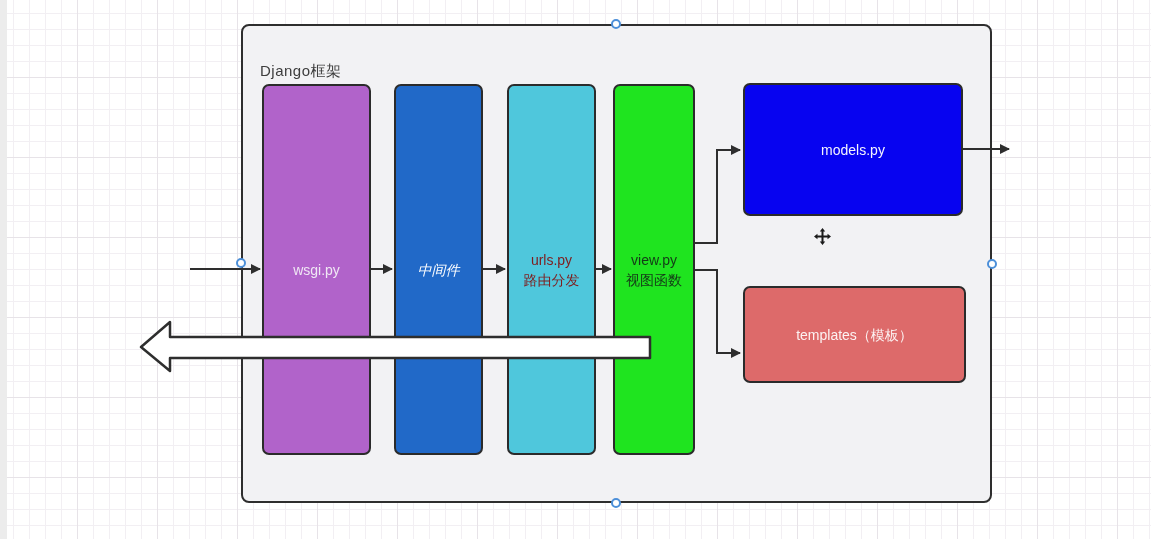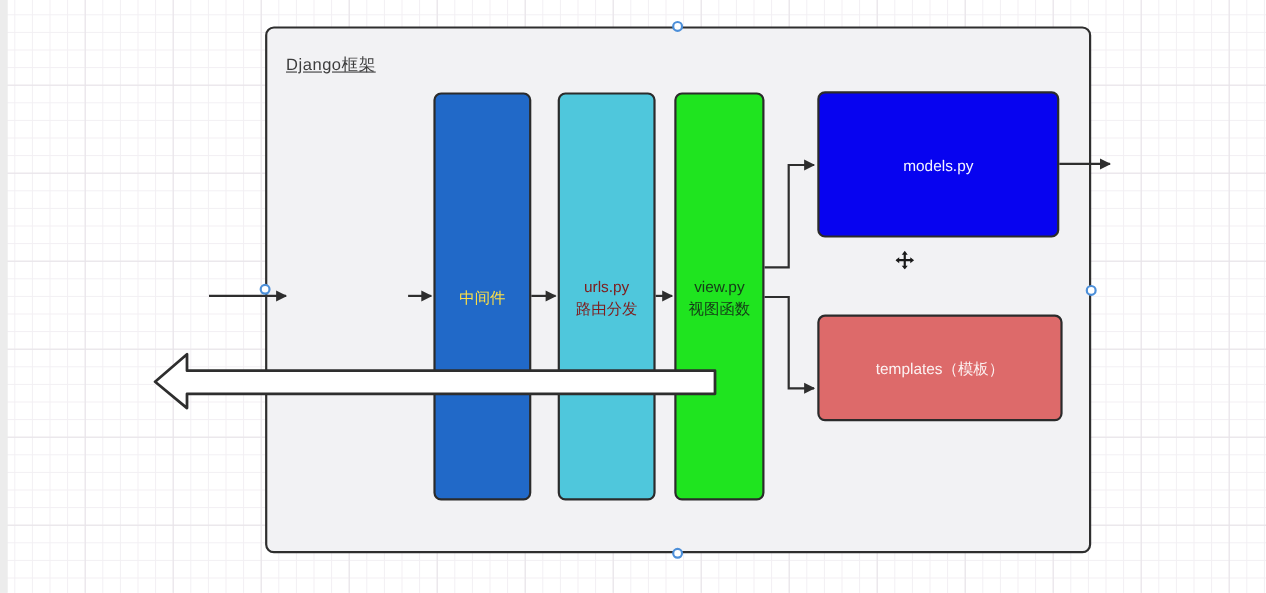--- a/index.html
+++ b/index.html
@@ -14,21 +14,21 @@
     background-size:80px 80px,80px 80px,16px 16px,16px 16px;
     background-position:-3px -3px,-3px -3px,-3px -3px,-3px -3px;
     font-family:"Liberation Sans","DejaVu Sans",sans-serif;
   }
   .edge-strip{position:absolute;left:0;top:0;width:7px;height:539px;background:#ececec;z-index:6;}
   .group-box{
     position:absolute;left:241px;top:24px;width:751px;height:479px;
     border:2px solid #2e2e2e;border-radius:8px;box-sizing:border-box;z-index:1;
   }
   .group-label{
-    position:absolute;left:17px;top:24px;font-size:15px;letter-spacing:.5px;text-decoration:underline;
+    position:absolute;left:17px;top:36px;font-size:15px;letter-spacing:.5px;
   }
   .node{
     position:absolute;border:2.5px solid #2b2b2b;border-radius:7px;box-sizing:border-box;
     display:flex;flex-direction:column;align-items:center;justify-content:center;
     font-size:14px;line-height:20px;text-align:center;z-index:2;
   }
   .n-browser{left:33px;top:84px;width:157px;height:371px;font-size:15px;}
   .n-wsgi{left:262px;top:84px;width:109px;height:371px;}
   .n-middleware{left:394px;top:84px;width:89px;height:371px;}
   .n-urls{left:507px;top:84px;width:89px;height:371px;}
@@ -51,22 +51,25 @@
 
 <div id="canvas">
 
   <div class="edge-strip"></div>
 
   <div class="group-box" style="background-color: rgb(242, 242, 244); border-color: rgb(46, 46, 46);">
     <span class="group-label" style="color: rgb(61, 61, 61);">Django框架</span>
   </div>
 
 
+  <div class="node n-wsgi" style="background-color: rgb(177, 99, 202); color: rgb(240, 231, 244);">
+    <span>wsgi.py</span>
+  </div>
 
-  <div class="node n-middleware" style="background-color: rgb(33, 105, 200); color: #fde047;">
+  <div class="node n-middleware" style="background-color: rgb(33, 105, 200); color: #ffffff; font-style: italic;">
     <span>中间件</span>
   </div>
 
   <div class="node n-urls" style="background-color: rgb(79, 199, 220); color: #7f1d1d;">
     <span>urls.py</span>
     <span>路由分发</span>
   </div>
 
   <div class="node n-models" style="background-color: rgb(7, 3, 240); color: rgb(244, 244, 254);">
     <span>models.py</span>

